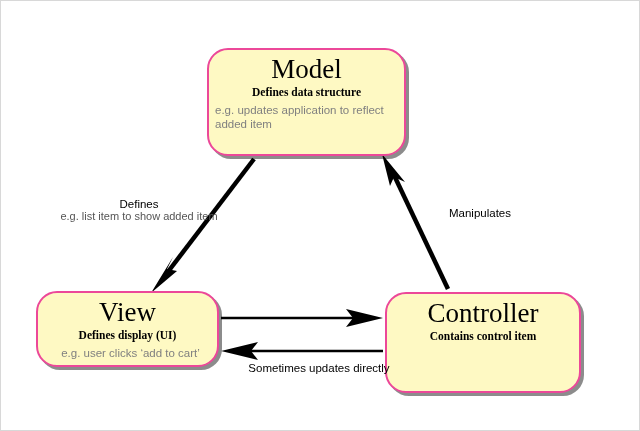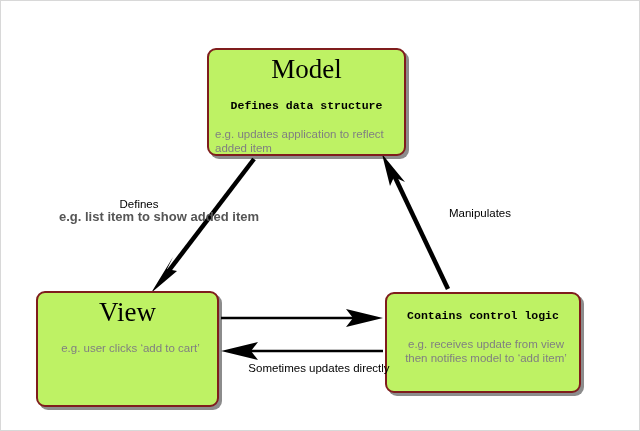--- a/index.html
+++ b/index.html
@@ -19,78 +19,77 @@
   }
   .svg-layer {
     position: absolute;
     left: 0;
     top: 0;
     width: 640px;
     height: 431px;
   }
   .node {
     position: absolute;
-    background: #bef264;
-    border: 2px solid #7f1d1d;
-    border-radius: 9px;
+    background: #fef9c3;
+    border: 2px solid #ec4899;
+    border-radius: 21px;
     box-sizing: border-box;
     box-shadow: 3px 3px 0 rgba(0,0,0,0.45);
     z-index: 3;
   }
   .node-title {
     font-family: "Liberation Serif", serif;
     font-size: 27px;
     line-height: 30px;
     text-align: center;
     color: #000000;
     margin-top: 4px;
   }
   .node-subtitle {
-    font-family: Liberation Mono, monospace;
+    font-family: Liberation Serif, serif;
     font-size: 11.5px;
     font-weight: bold;
     line-height: 14px;
     text-align: center;
     color: #000000;
-    margin-top: 15px;
+    margin-top: 1px;
   }
   .node-example {
     font-family: "Liberation Sans", sans-serif;
     font-size: 11.5px;
     line-height: 14px;
     color: #808080;
-    margin-top: 14px;
+    margin-top: 4px;
     padding: 0 6px;
   }
   .node-example.center { text-align: center; padding-left: 12px; }
   .node-example.left   { text-align: left; }
 
   #node-model      { left: 206px; top: 47px;  width: 199px; height: 108px; }
-  #node-view       { left: 35px;  top: 290px; width: 183px; height: 116px;  }
+  #node-view       { left: 35px;  top: 290px; width: 183px; height: 76px;  }
   #node-controller { left: 384px; top: 291px; width: 196px; height: 101px; }
 
   .edge-label {
     position: absolute;
     z-index: 4;
     color: #000000;
     font-family: "Liberation Sans", sans-serif;
     text-align: center;
     white-space: nowrap;
   }
   .edge-label .main {
     font-size: 11.5px;
     line-height: 14px;
     display: block;
   }
   .edge-label .sub {
-    font-size: 13px;
+    font-size: 11px;
     line-height: 11px;
     color: #555555;
     display: block;
-    font-weight: bold;
   }
 
   #label-updates     { left: 58px;  top: 196px; width: 160px; }
   #label-manipulates { left: 424px; top: 205px; width: 110px; text-align: center; }
   #label-sends       { left: 238px; top: 288px; width: 148px; }
   #label-sometimes   { left: 236px; top: 360px; width: 164px; }
 </style>
 </head>
 <body>
 
@@ -116,26 +115,27 @@
   </svg>
 
   <div class="node" id="node-model">
     <div class="node-title">Model</div>
     <div class="node-subtitle">Defines data structure</div>
     <div class="node-example left">e.g. updates application to reflect added item</div>
   </div>
 
   <div class="node" id="node-view">
     <div class="node-title">View</div>
+    <div class="node-subtitle">Defines display (UI)</div>
     <div class="node-example center">e.g. user clicks ‘add to cart’</div>
   </div>
 
   <div class="node" id="node-controller">
-    <div class="node-subtitle">Contains control logic</div>
-    <div class="node-example center">e.g. receives update from view then notifies model to ‘add item’</div>
+    <div class="node-title">Controller</div>
+    <div class="node-subtitle">Contains control item</div>
   </div>
 
   <div class="edge-label" id="label-updates">
     <span class="main">Defines</span>
     <span class="sub">e.g. list item to show added item</span>
   </div>
 
   <div class="edge-label" id="label-manipulates">
     <span class="main">Manipulates</span>
   </div>

